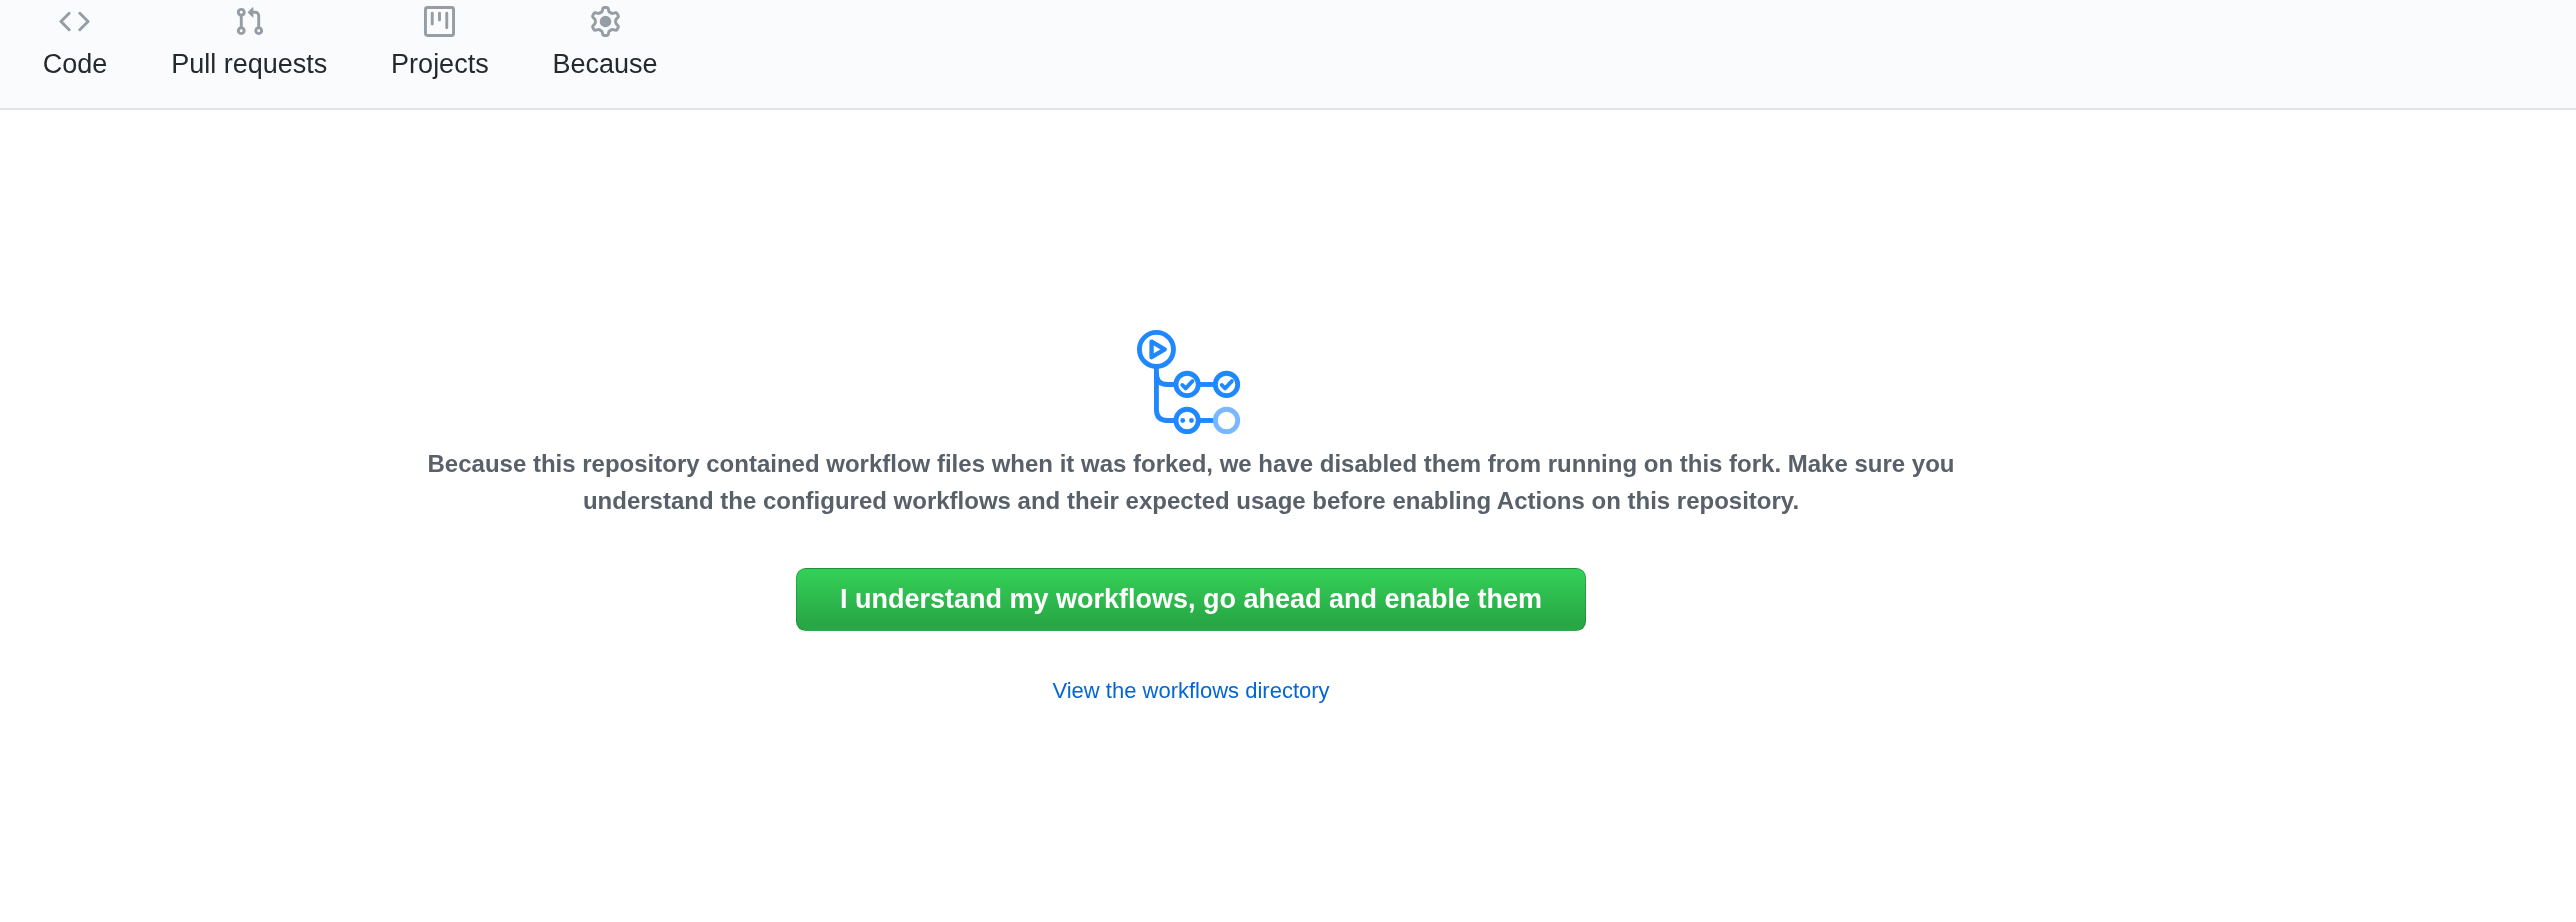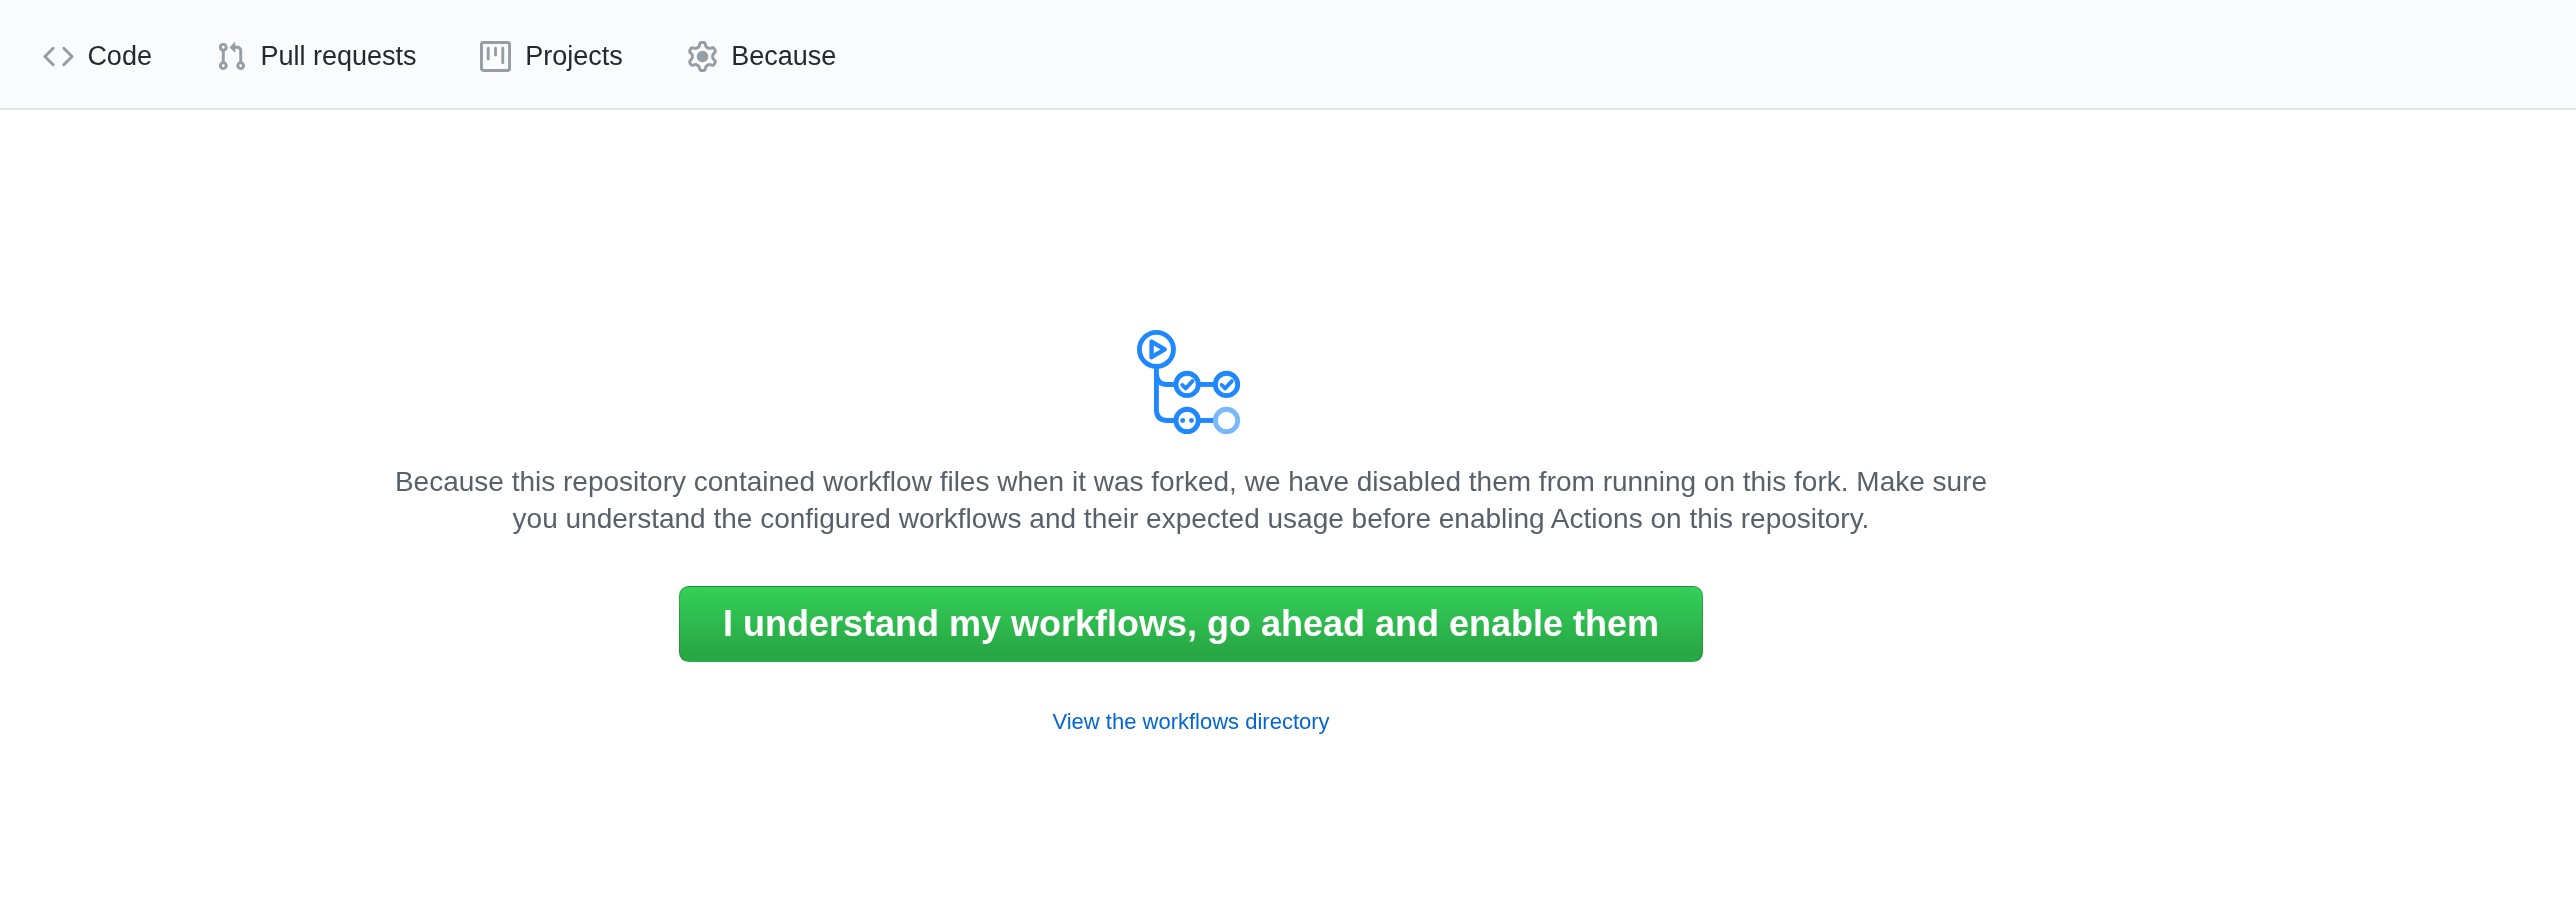--- a/index.html
+++ b/index.html
@@ -40,20 +40,21 @@
     align-items:center;
     gap:13.7px;
     padding:5.9px 29px 0 29px;
     margin-right:5.9px;
     font-size:27px;
     line-height:1;
     color:var(--tab-text);
     text-decoration:none;
     cursor:pointer;
     white-space:nowrap;
+    flex-direction:column;
   }
   .tab .tab-icon{
     display:inline-flex;
     width:31px;height:31px;
     color:var(--tab-icon);
   }
   .tab .tab-icon svg{width:31px;height:31px;fill:currentColor;}
   .tab.active{font-weight:700;}
   .tab.active .tab-icon{color:var(--tab-text);}
   .tab.active::after{
@@ -85,32 +86,33 @@
 
   .bs-heading{
     margin-top:51px;
     font-size:39px;
     line-height:49px;
     font-weight:700;
     letter-spacing:-0.5px;
     color:var(--heading-text);
   }
   .bs-desc{
-    margin-top:24px;
+    margin-top:6px;
     width:1622px;
-    font-size:28px;
+    font-size:24px;
     line-height:37px;
     color:var(--body-text);
+    font-weight:bold;
   }
   .bs-button{
     margin-top:49px;
-    height:76px;
+    height:63px;
     padding:0 43px;
     font-family:inherit;
-    font-size:36px;
+    font-size:27px;
     font-weight:700;
     color:var(--button-text);
     background-color:var(--button-green);
     background-image:linear-gradient(-180deg,var(--button-green-light) 0%,var(--button-green) 90%);
     border:1px solid rgba(27,31,35,0.2);
     border-radius:9.8px;
     cursor:pointer;
     white-space:nowrap;
   }
   .bs-link{

